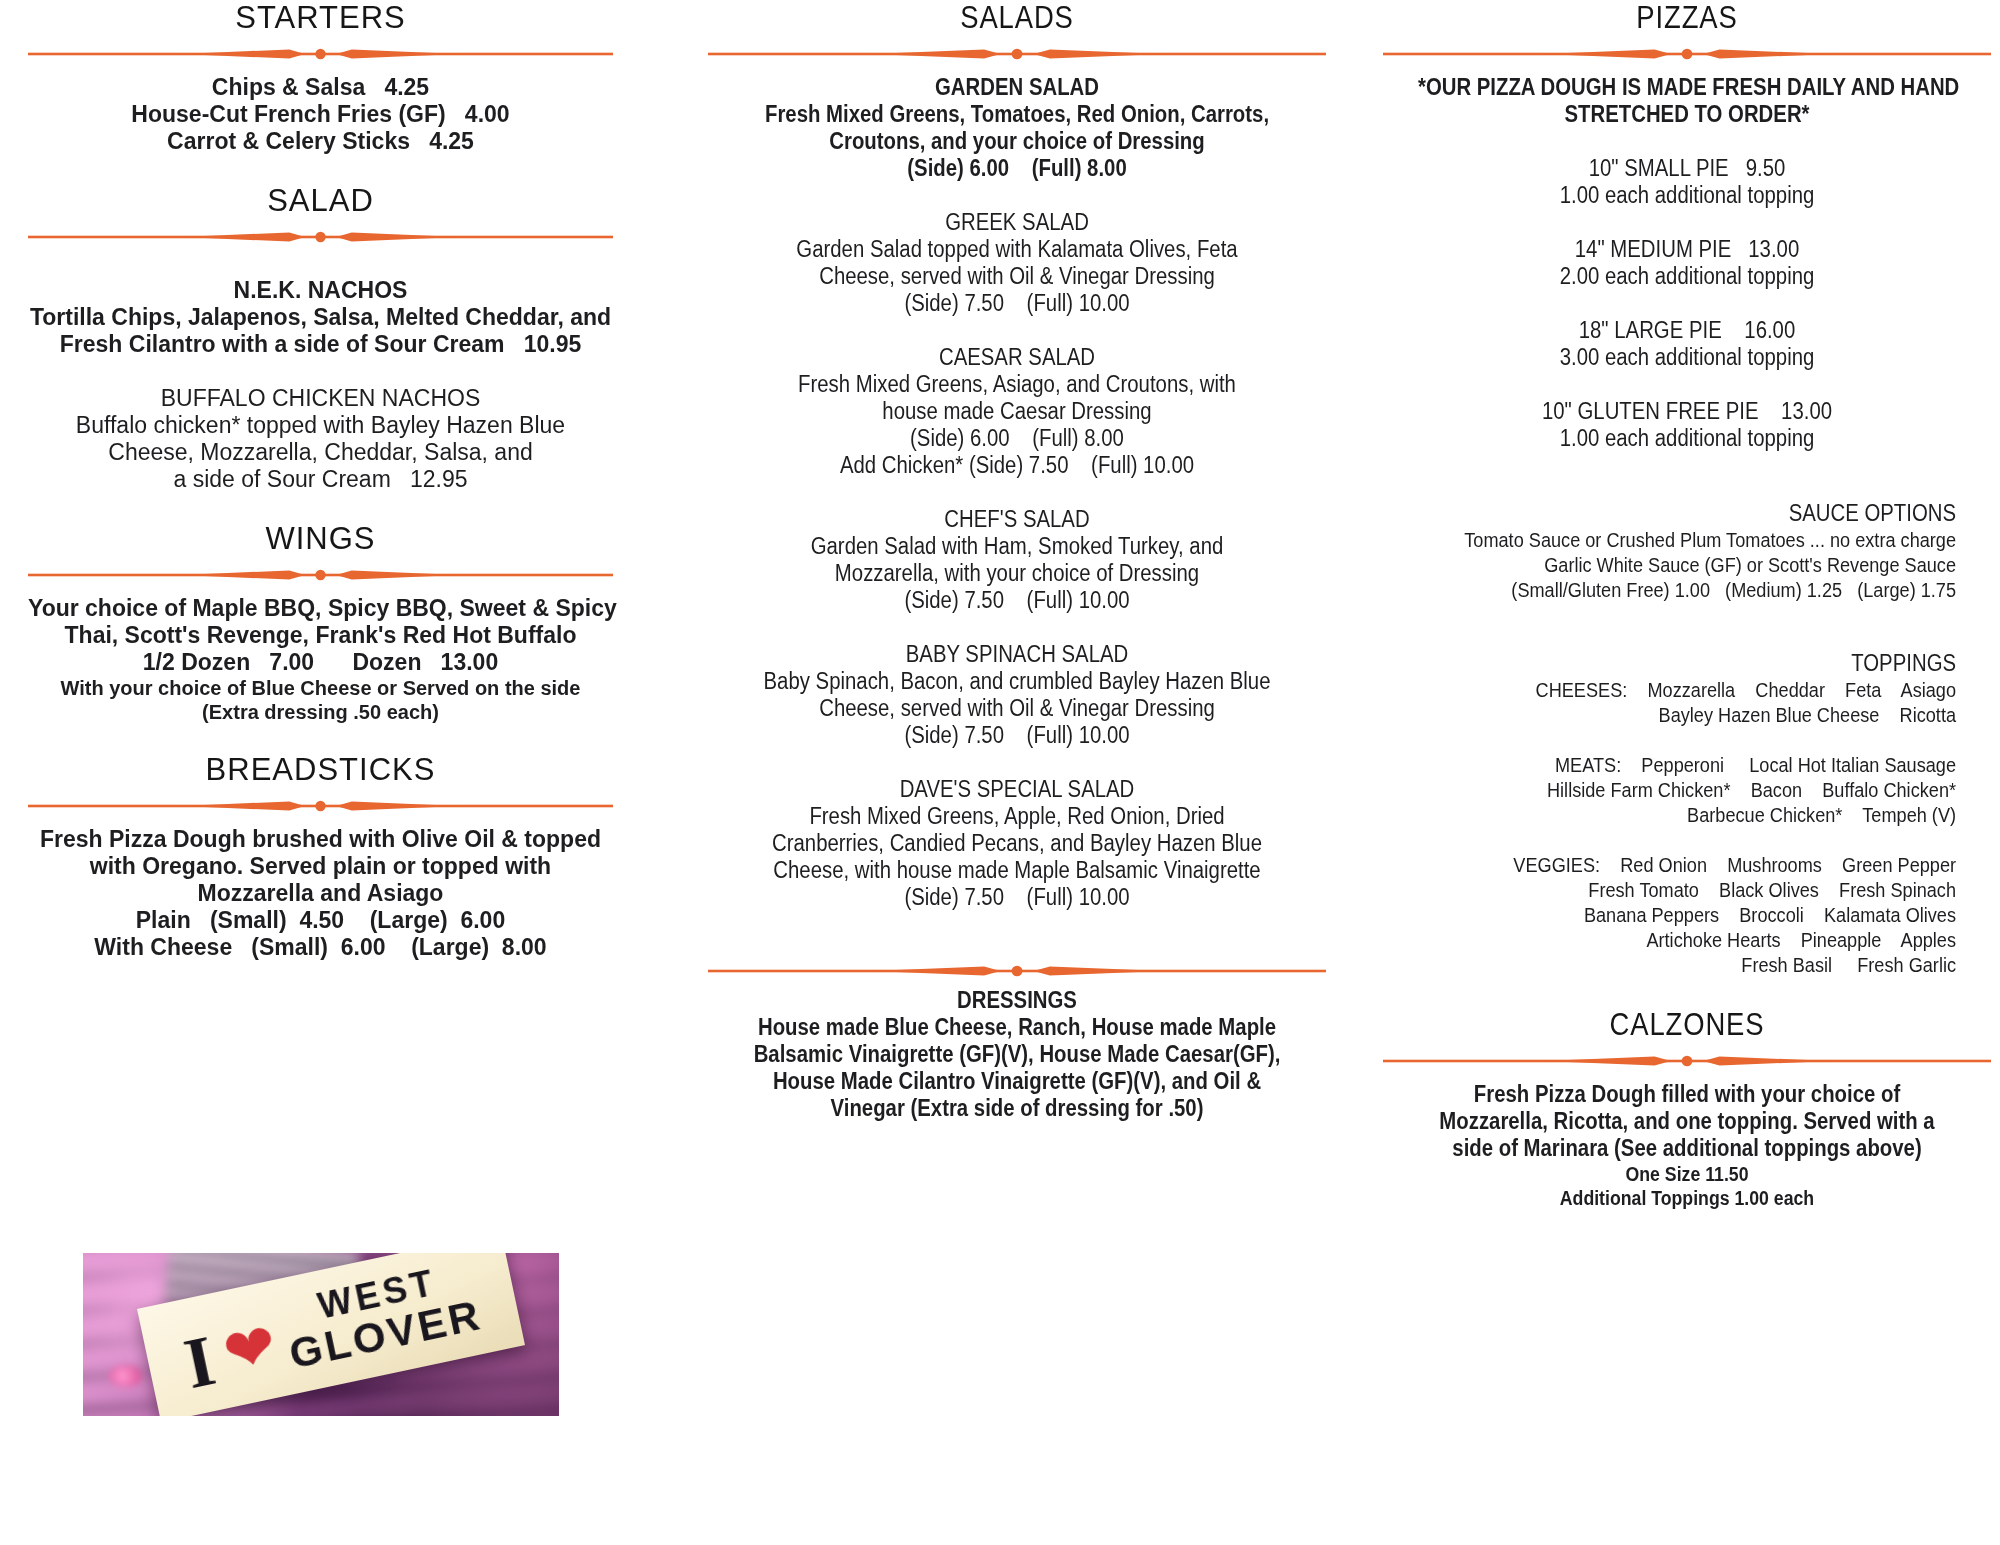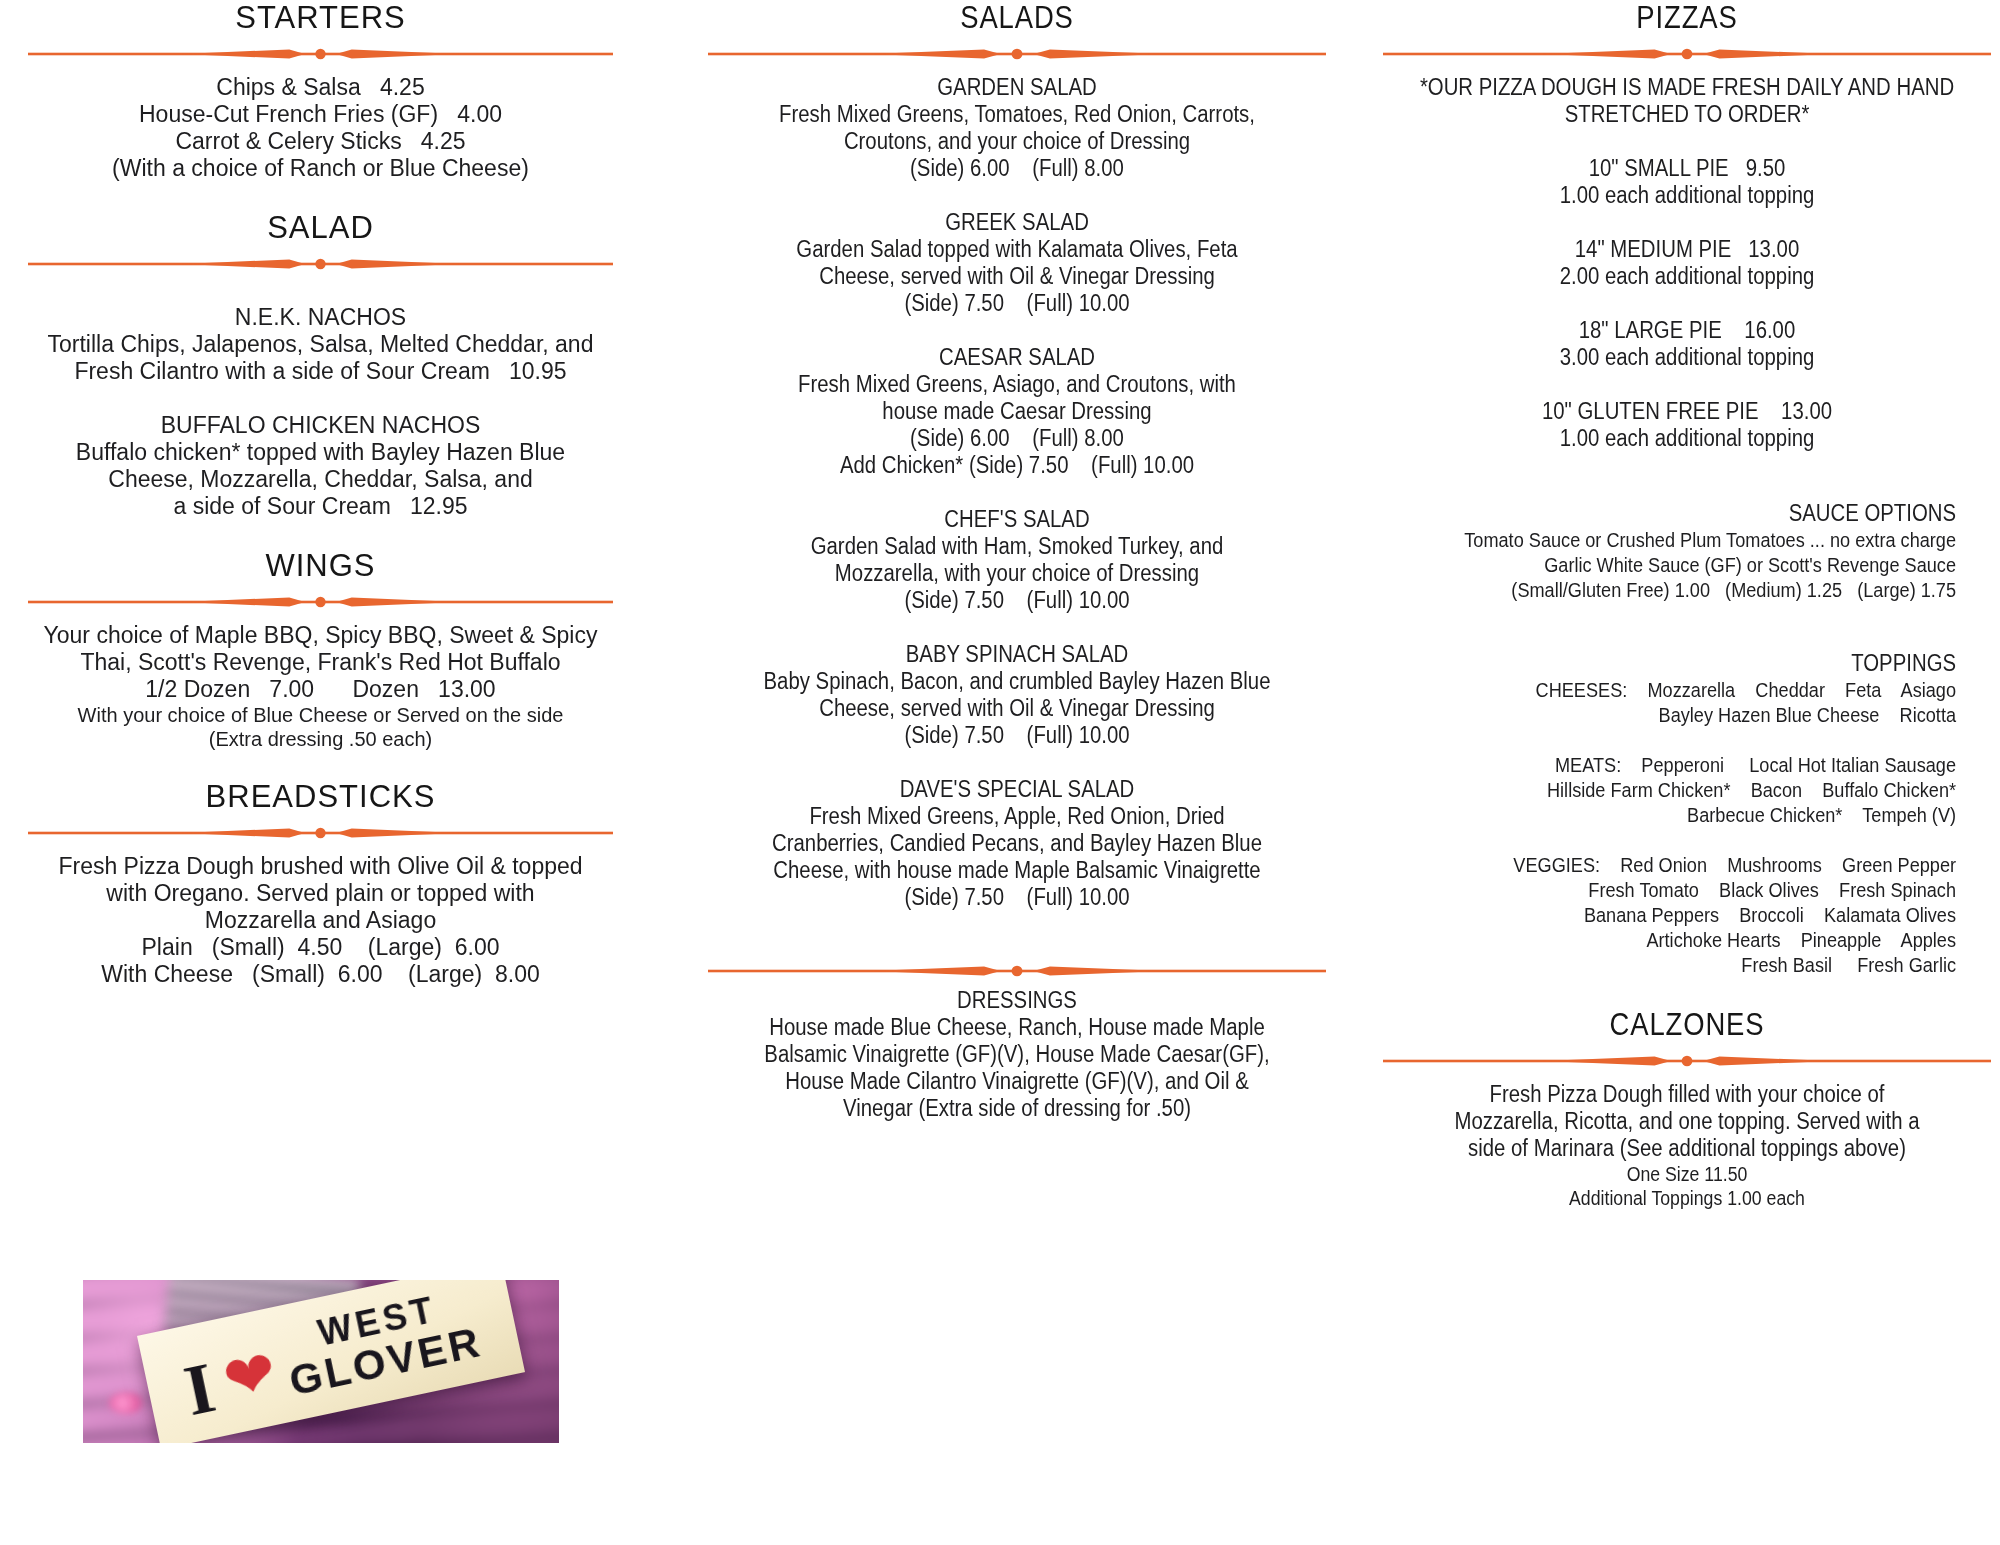--- a/index.html
+++ b/index.html
@@ -24,21 +24,21 @@
   .section-title {
     font-size: 31px; line-height: 36px; font-weight: 500;
     letter-spacing: 1px; color: #161616;
   }
   .mt-section { margin-top: 28px; }
   .divider {
     display: block; width: 100%; height: 20px;
     margin: 8px 0 0 0;
     color: var(--accent); fill: currentColor;
   }
-  .block { margin-top: 10px; }
+  .block { margin-top: 10px; font-weight: bold; }
   .line {
     font-size: 23px; line-height: 27px;
     white-space: pre; 
   }
   .line.small { font-size: 20px; line-height: 24px; }
   .line.mid   { font-size: 20.5px; line-height: 25px; }
   .item-title { font-size: 23px; line-height: 27px; white-space: pre; }
   .item { margin-top: 27px; }
   .gap-lg { margin-top: 30px; }
   .sub-block { margin-top: 48px; text-align: right; }
@@ -115,21 +115,20 @@
 
     <section>
       <h2 class="section-title">STARTERS</h2>
       <svg class="divider" viewBox="0 0 600 20" preserveAspectRatio="none">
           <use href="#orn"></use>
         </svg>
       <div class="block">
         <div class="line">Chips &amp; Salsa   4.25</div>
         <div class="line">House-Cut French Fries (GF)   4.00</div>
         <div class="line">Carrot &amp; Celery Sticks   4.25</div>
-        <div class="line">(With a choice of Ranch or Blue Cheese)</div>
       </div>
     </section>
 
     <section>
       <h2 class="section-title mt-section">SALAD</h2>
       <svg class="divider" viewBox="0 0 600 20" preserveAspectRatio="none">
           <use href="#orn"></use>
         </svg>
       <div class="block gap-lg">
         <div class="item-title">N.E.K. NACHOS</div>

